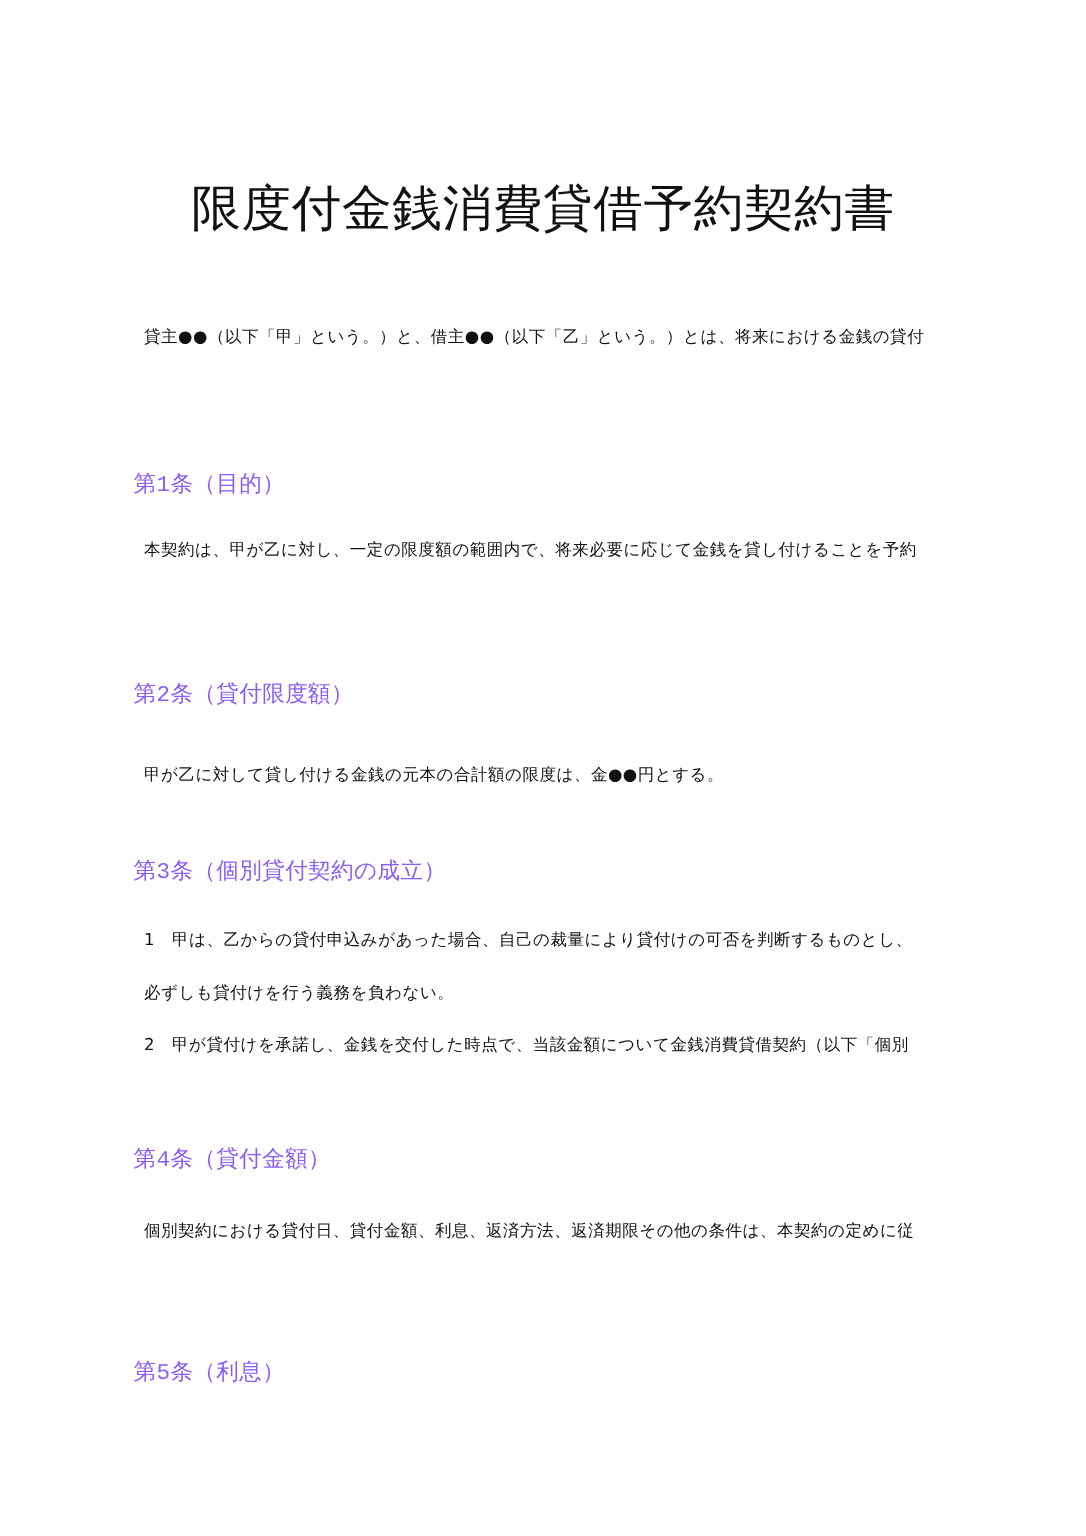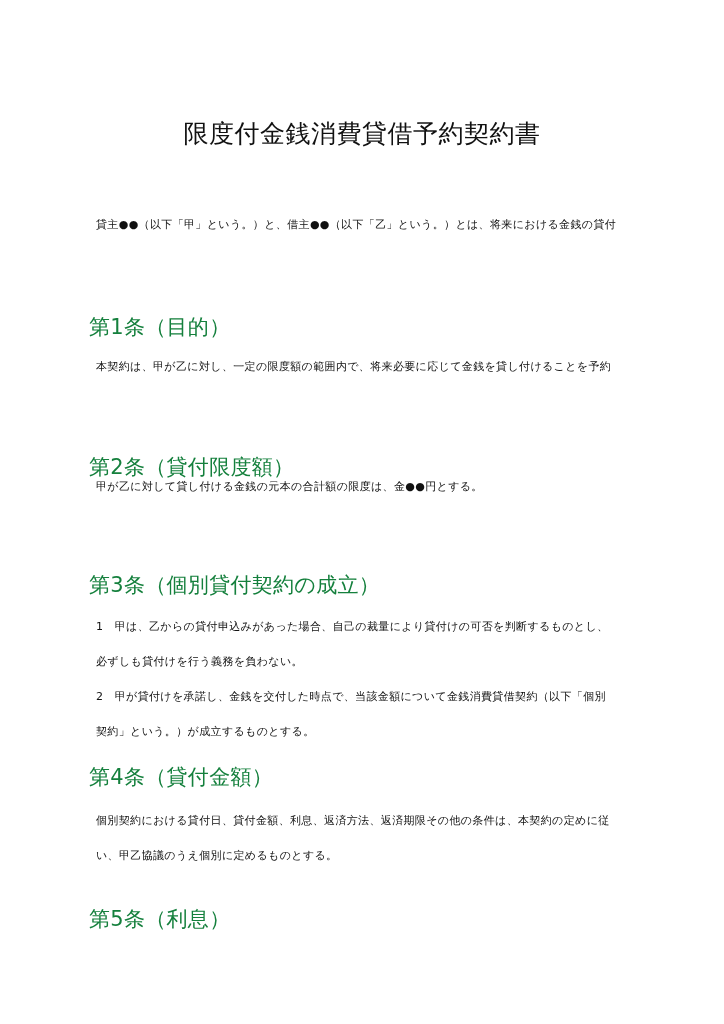--- a/index.html
+++ b/index.html
@@ -2,59 +2,57 @@
 <html><head>
 <meta charset="utf-8">
 <style>
   html, body { margin: 0; padding: 0; background: #ffffff; }
   body {
     width: 724px; height: 1024px; position: relative; overflow: hidden;
     font-family: "DejaVu Sans", "Liberation Sans", sans-serif; color: #111111;
   }
   .title {
     position: absolute; left: 0; top: 117px; width: 724px; text-align: center;
-    font-size: 25px; letter-spacing: 0.5px; color: #111;
+    font-size: 33px; letter-spacing: 0.5px; color: #111;
   }
   .para {
     position: absolute; left: 89px; width: 560px;
     font-size: 11px; line-height: 28px; letter-spacing: 0.35px; color: #111;
   }
   .para p { margin: 7px; }
   .heading {
-    position: absolute; left: 89px; font-size: 21px; color: #15803d; letter-spacing: 0.3px;
+    position: absolute; left: 89px; font-size: 15px; color: #8b5cf6; letter-spacing: 0.3px; font-family: Liberation Mono, monospace;
   }
 </style>
 </head>
 <body>
 
 <div>
   <div class="title">限度付金銭消費貸借予約契約書</div>
 
   <div class="para" style="top:204px;">
     <p>貸主●●（以下「甲」という。）と、借主●●（以下「乙」という。）とは、将来における金銭の貸付</p>
   </div>
 
   <div class="heading" style="top:313px;">第1条（目的）</div>
   <div class="para" style="top:346px;">
     <p>本契約は、甲が乙に対し、一定の限度額の範囲内で、将来必要に応じて金銭を貸し付けることを予約</p>
   </div>
 
   <div class="heading" style="top:453px;">第2条（貸付限度額）</div>
-  <div class="para" style="top:466px;">
+  <div class="para" style="top:496px;">
     <p>甲が乙に対して貸し付ける金銭の元本の合計額の限度は、金●●円とする。</p>
   </div>
 
   <div class="heading" style="top:571px;">第3条（個別貸付契約の成立）</div>
   <div class="para" style="top:606px;">
     <p>1　甲は、乙からの貸付申込みがあった場合、自己の裁量により貸付けの可否を判断するものとし、</p>
     <p>必ずしも貸付けを行う義務を負わない。</p>
     <p>2　甲が貸付けを承諾し、金銭を交付した時点で、当該金額について金銭消費貸借契約（以下「個別</p>
-    <p>契約」という。）が成立するものとする。</p>
   </div>
 
   <div class="heading" style="top:763px;">第4条（貸付金額）</div>
   <div class="para" style="top:800px;">
     <p>個別契約における貸付日、貸付金額、利息、返済方法、返済期限その他の条件は、本契約の定めに従</p>
-    <p>い、甲乙協議のうえ個別に定めるものとする。</p>
   </div>
 
   <div class="heading" style="top:905px;">第5条（利息）</div>
 </div>
 
 </body></html>

